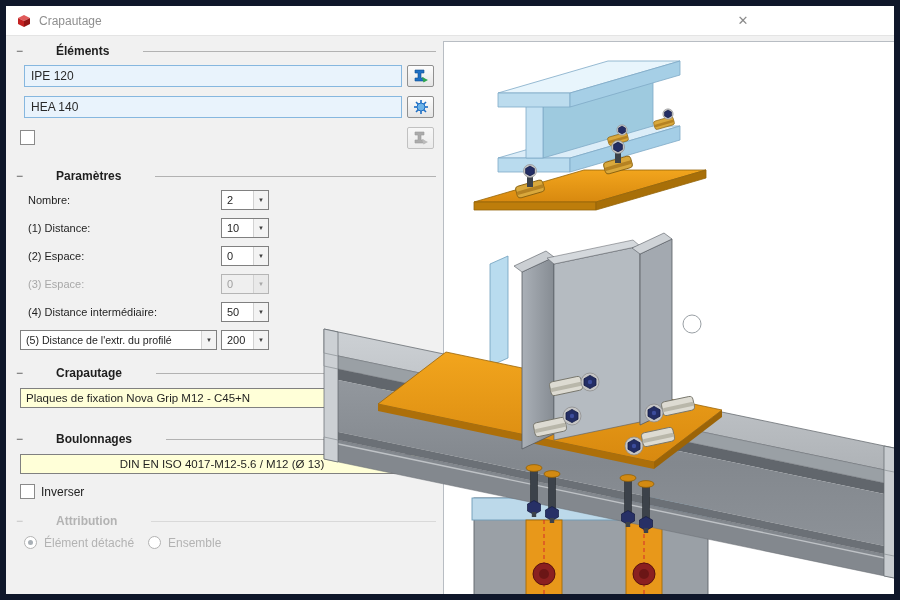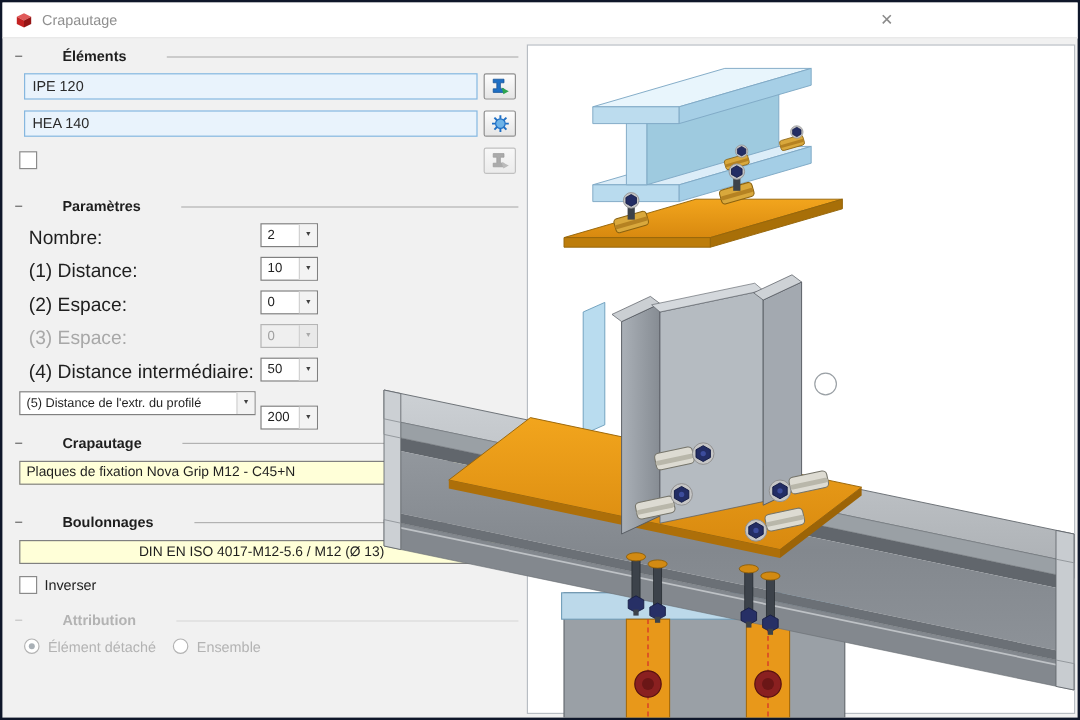--- a/index.html
+++ b/index.html
@@ -1,20 +1,20 @@
 <!DOCTYPE html>
 <html><head>
 <meta charset="utf-8">
 <style>
   html,body{margin:0;padding:0;background:#d7d7d7;}
   *{box-sizing:border-box;}
   .window{
     position:relative;width:900px;height:600px;background:#f1f1f1;
     font-family:"Liberation Sans",sans-serif;overflow:hidden;
-    border:2px solid #0f172a;
+    border:6px solid #0f172a;
   }
   
   .titlebar{position:absolute;left:0;top:0;width:900px;height:30px;background:#ffffff;border-bottom:1px solid #e4e4e4;z-index:2;}
   .app-icon{position:absolute;left:10px;top:7px;width:16px;height:16px;}
   .win-title{position:absolute;left:33px;top:8px;font-size:12px;color:#8f8f8f;}
   .close-btn{position:absolute;left:726px;top:5px;width:22px;height:20px;text-align:center;font-size:13px;color:#8a8a8a;cursor:pointer;line-height:20px;}
   
   .form{position:absolute;left:0;top:30px;width:437px;height:570px;z-index:2;}
   .ghdr{position:absolute;display:flex;align-items:center;width:420px;left:10px;gap:28px;}
   .gminus{color:#555;font-size:12px;margin-right:5px;}
@@ -25,21 +25,21 @@
   .ghdr.disabled .gminus{color:#c0c0c0;}
   .ghdr.disabled .hline{background:#d9d9d9;}
 
   .field{position:absolute;height:22px;border:1px solid #86b7df;background:#e9f3fc;font-size:12px;color:#2a2a2a;padding:3px 0 0 6px;}
   .field.ghost{border:1px solid #bdbdbd;background:#fbfbfb;color:#9d9d9d;text-align:center;padding-left:0;}
   .pbtn{position:absolute;width:27px;height:22px;border:1px solid #909090;border-radius:2px;
         background:linear-gradient(#fdfdfd,#e5e5e5);display:flex;align-items:center;justify-content:center;cursor:pointer;}
   .pbtn.disabled{filter:grayscale(1) opacity(.5);cursor:default;}
   .cb{position:absolute;width:15px;height:15px;border:1px solid #8a8a8a;background:#ffffff;cursor:pointer;}
 
-  .plabel{position:absolute;font-size:16px;color:#1f1f1f;white-space:nowrap;}
+  .plabel{position:absolute;font-size:11px;color:#1f1f1f;white-space:nowrap;}
   .plabel.disabled{color:#a8a8a8;}
   .dd{position:absolute;display:flex;height:20px;border:1px solid #808080;background:#ffffff;cursor:pointer;}
   .dd-val{flex:1;font-size:11px;color:#1f1f1f;padding:3px 0 0 5px;white-space:nowrap;overflow:hidden;}
   .dd-arrow{width:15px;border-left:1px solid #d2d2d2;background:#f3f3f3;display:flex;align-items:center;justify-content:center;}
   .dd-arrow::after{content:"▼";font-size:6px;color:#404040;}
   .dd.disabled{background:#efefef;border-color:#b5b5b5;cursor:default;}
   .dd.disabled .dd-val{color:#a0a0a0;}
   .dd.disabled .dd-arrow{background:#e9e9e9;}
   .dd.disabled .dd-arrow::after{color:#a8a8a8;}
   .dd.yellow{background:#ffffd8;}
@@ -145,21 +145,21 @@
     <span class="plabel" style="left:22px;top:270px;">(4) Distance intermédiaire:</span>
     <div class="dd" style="left:215px;top:266px;width:48px;">
       <span class="dd-val">50</span>
       <span class="dd-arrow"></span>
     </div>
 
     <div class="dd dd-labelbox" style="left:14px;top:294px;width:197px;">
       <span class="dd-val">(5) Distance de l'extr. du profilé</span>
       <span class="dd-arrow"></span>
     </div>
-    <div class="dd" style="left:215px;top:306px;width:48px;justify-content:flex-end;">
+    <div class="dd" style="left:215px;top:294px;width:48px;justify-content:flex-end;">
       <span class="dd-val">200</span>
       <span class="dd-arrow"></span>
     </div>
 
     <div class="ghdr" style="top:330px;">
       <span class="gminus"></span>
       <span class="gtitle">Crapautage</span>
       <span class="hline"></span>
     </div>
     <div class="dd yellow" style="left:14px;top:352px;width:414px;">

